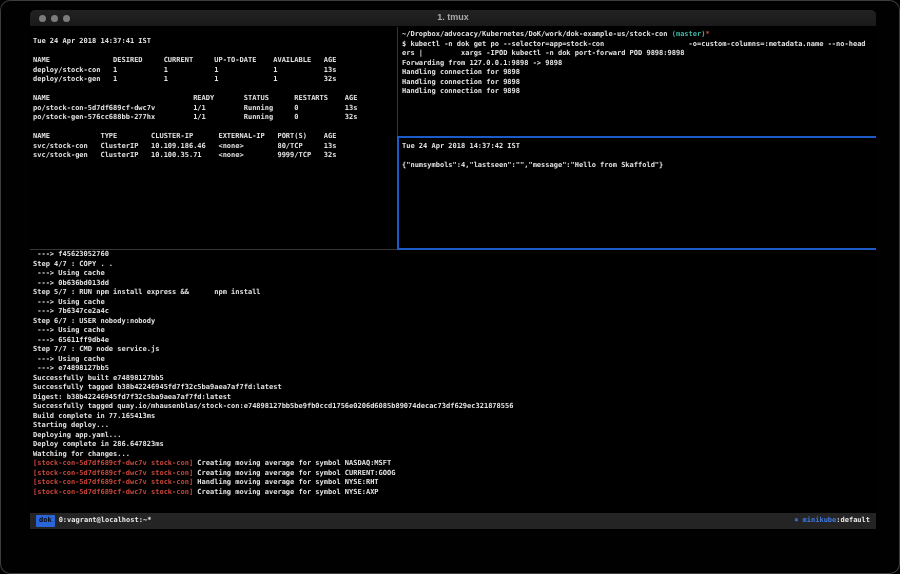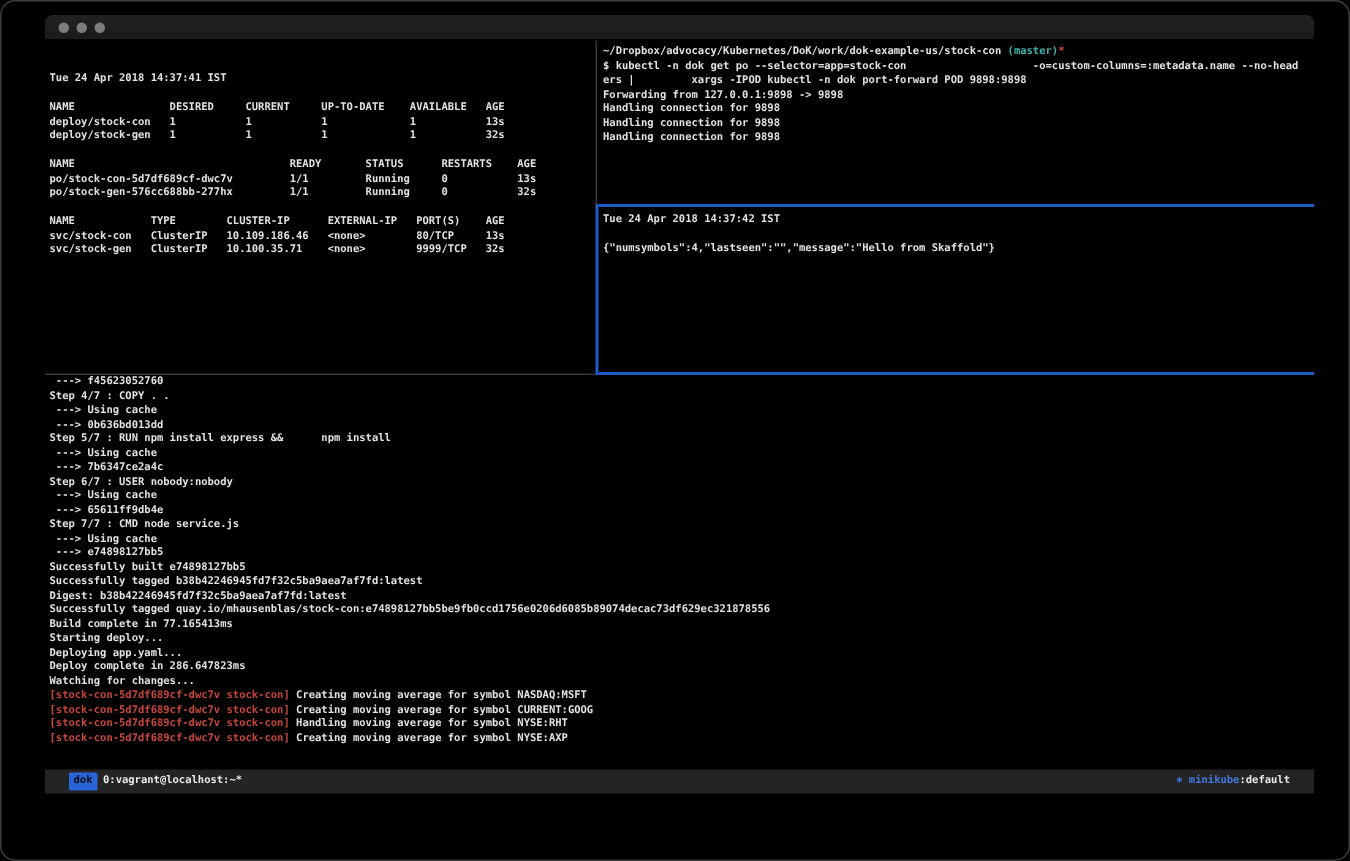--- a/index.html
+++ b/index.html
@@ -26,57 +26,58 @@
     position: absolute; left: 0; right: 0; top: 2px; text-align: center;
     font-family: "Liberation Sans", sans-serif; font-size: 9px; color: #a9a9a9;
     font-weight: bold;
   }
   .term {
     position: absolute; left: 0; top: 17px; right: 0; bottom: 0; background: #000;
     font-size: 7px; font-weight: bold; line-height: 9.5px; color: #e2e2e2;
   }
   pre { margin: 0; font: inherit; white-space: pre; }
   .pane { position: absolute; overflow: hidden; }
-  .pane-top-left  { left: 0;   top: 0;    width: 367px; height: 221px; padding: 21px 0 0 3px; }
+  .pane-top-left  { left: 0;   top: 0;    width: 367px; height: 221px; padding: 10px 0 0 3px; }
   .pane-top-right { left: 369px; top: 0;  width: 477px; height: 109px; padding: 3px 0 16px 3px; }
   .pane-mid-right { left: 369px; top: 111px; width: 477px; height: 108px; padding: 4px 0 16px 3px; }
   .pane-bottom    { left: 0;   top: 219px; width: 846px; height: 263px; padding: 4px 0 0 3px; }
   .divider { position: absolute; }
   .v-grey  { left: 367px; top: 0;    width: 1px; height: 110px; background: #363636; }
   .h-grey  { left: 0;    top: 222px; width: 367px; height: 1px; background: #363636; }
   .v-blue  { left: 367px; top: 109px; width: 2px; height: 114px; background: #1e5bc6; }
   .h-blue-top    { left: 369px; top: 109px; width: 477px; height: 2px; background: #1e5bc6; }
   .h-blue-bottom { left: 369px; top: 221px; width: 477px; height: 2px; background: #1e5bc6; }
   .cyan { color: #3fb5a8; }
   .red  { color: #c8473a; }
   .log-line { white-space: pre; }
   .statusbar {
     position: absolute; left: 0; top: 486px; right: 0; height: 16px;
     background: #242424; color: #e8e8e8; display: flex; align-items: center;
-    font-size: 7px; font-weight: bold; padding: 0 16px;
+    font-size: 7px; font-weight: bold; padding: 0 6px;
   }
   .session-chip {
     background: #2a64d9; color: #0a0a0a; padding: 1px 3px; margin-right: 4px;
     border-radius: 1px;
   }
   .status-right { margin-left: auto; }
   .blue-text { color: #4179e1; }
 </style>
 </head>
 <body>
 
 <div class="canvas">
   <div class="window">
 
     <div class="titlebar">
       <div class="dots">
         <span class="dot"></span>
         <span class="dot"></span>
         <span class="dot"></span>
       </div>
+      <div class="win-title">1. tmux</div>
     </div>
 
     <div class="term">
 
       <div class="pane pane-top-left">
         <pre>Tue 24 Apr 2018 14:37:41 IST
 
 NAME               DESIRED     CURRENT     UP-TO-DATE    AVAILABLE   AGE
 deploy/stock-con   1           1           1             1           13s
 deploy/stock-gen   1           1           1             1           32s

